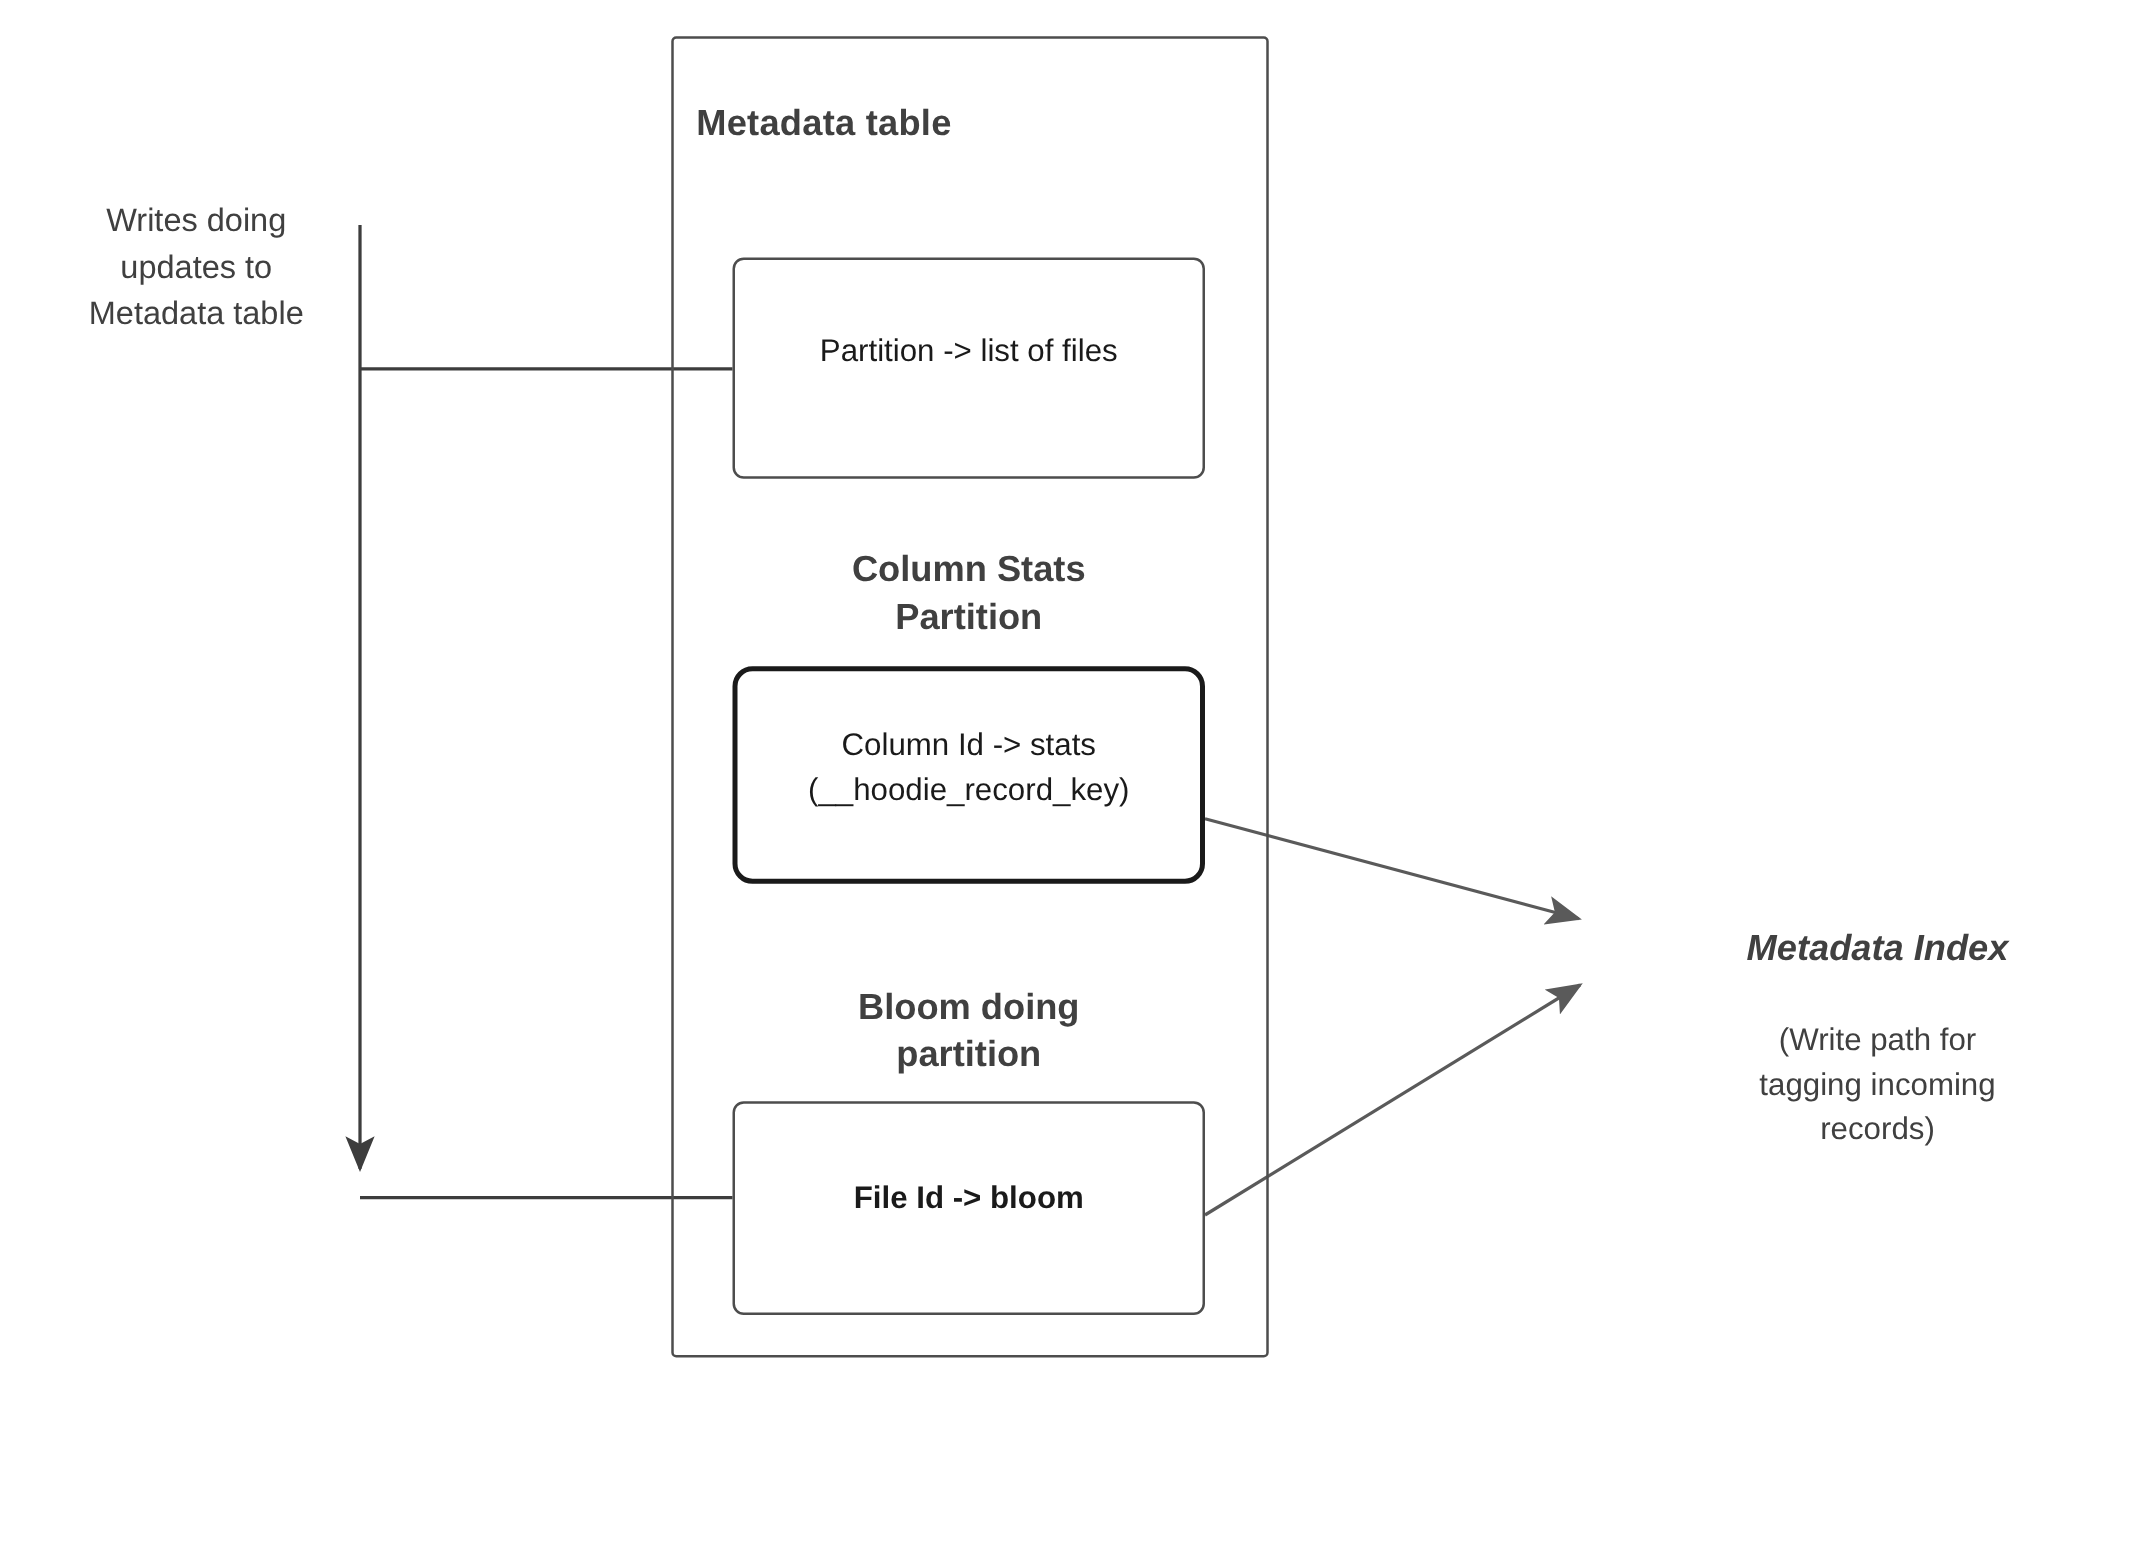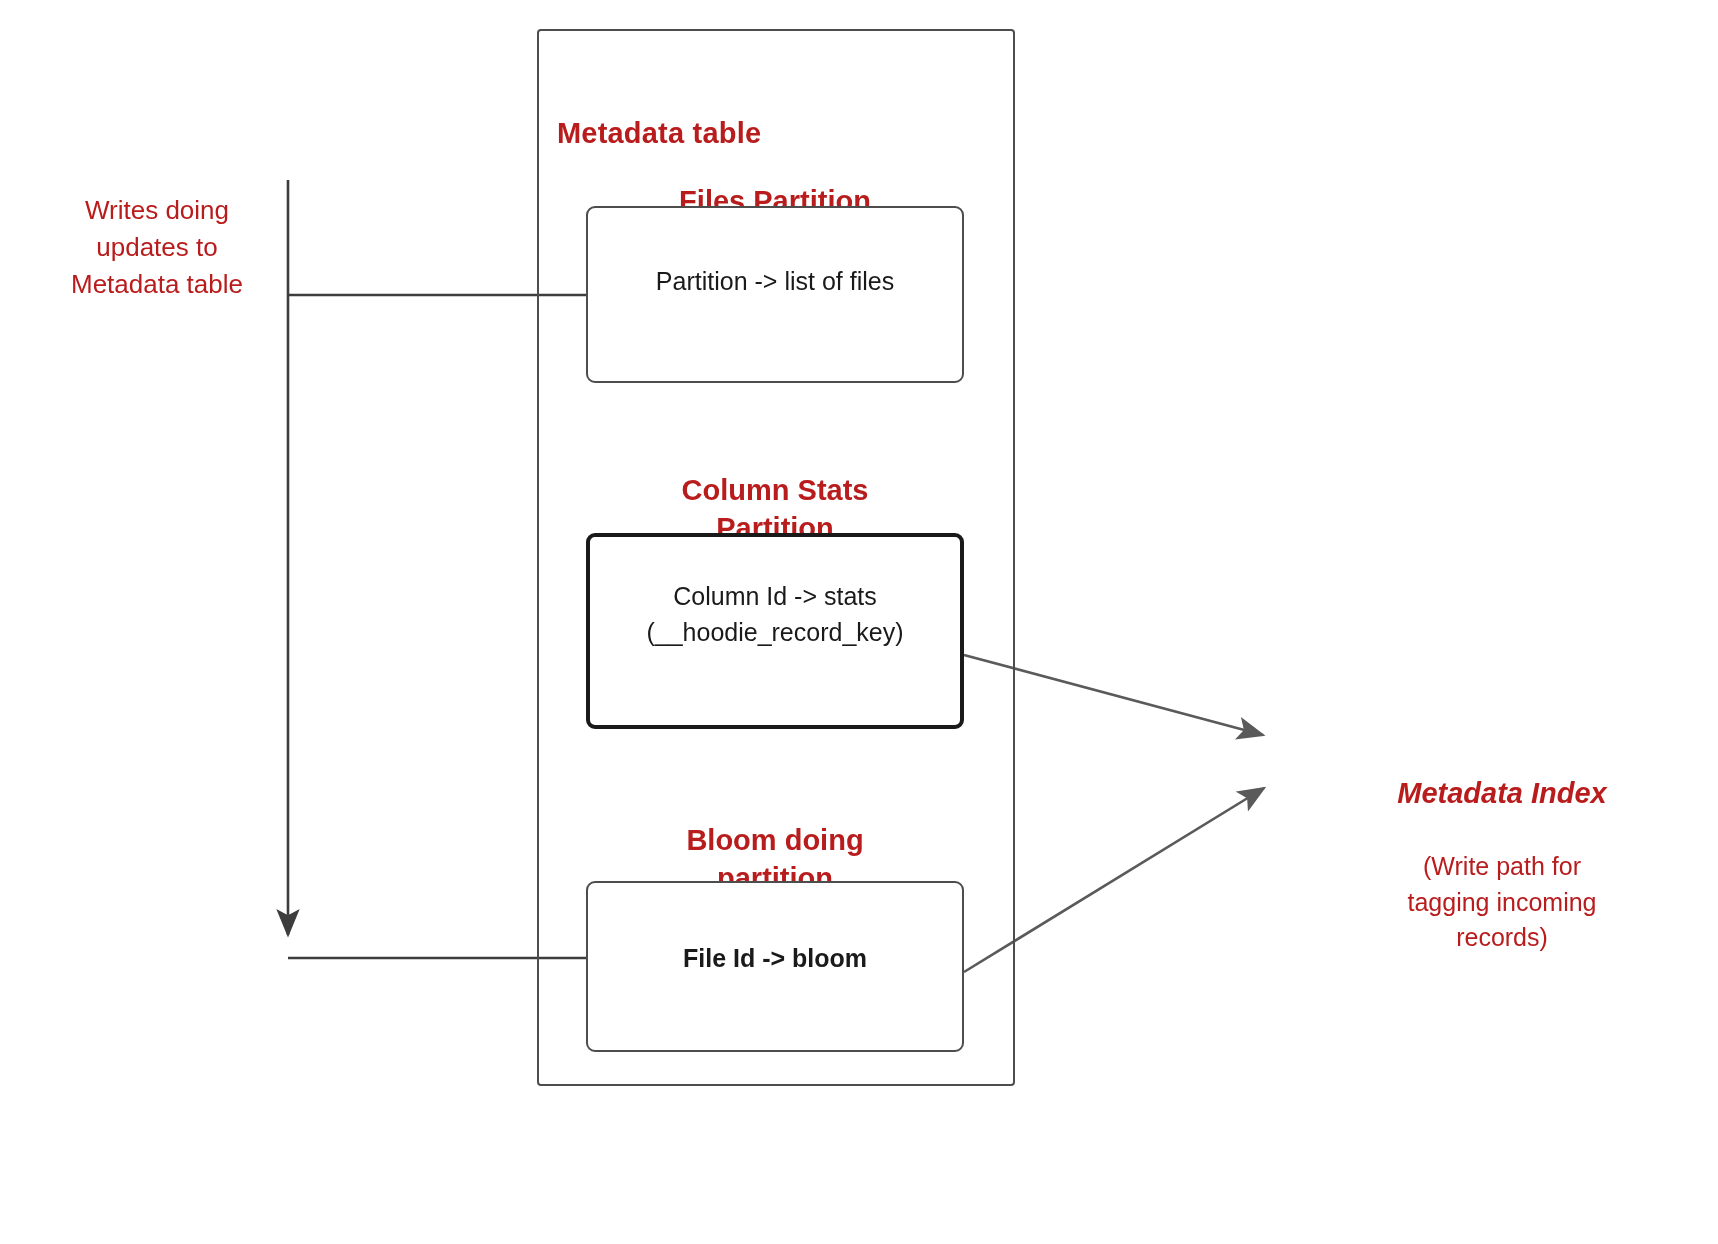--- a/index.html
+++ b/index.html
@@ -24,22 +24,21 @@
     top: 0;
     width: 1718px;
     height: 1244px;
     overflow: visible;
   }
   .txt {
     position: absolute;
     text-align: center;
     line-height: 1.32;
     white-space: pre-line;
-    color: #b91c1c;
-    margin-top: 34px;
+    color: #404040;
   }
   .bold {
     font-weight: bold;
   }
   
   #metadata-table-box {
     position: absolute;
     left: 537px;
     top: 29px;
     width: 478px;
@@ -73,21 +72,21 @@
     box-sizing: border-box;
     border: 2.5px solid #4d4d4d;
     border-radius: 9px;
     background: #ffffff;
     padding-left: 36px;
   }
   .inner-box.thick {
     border: 4px solid #1a1a1a;
   }
   #files-partition-box { left: 586px; top: 206px; width: 378px; height: 177px; }
-  #column-stats-box   { left: 586px; top: 533px; width: 378px; height: 196px; }
+  #column-stats-box   { left: 586px; top: 533px; width: 378px; height: 174px; border-radius: 16px; }
   #bloom-filter-box   { left: 586px; top: 881px; width: 378px; height: 171px; font-weight: bold; }
 
   .box-label {
     position: absolute;
     left: 0;
     right: 0;
     text-align: center;
     font-size: 25px;
     line-height: 1.42;
     white-space: pre-line;
@@ -149,21 +148,20 @@
   </svg>
 
   <div class="txt" id="writes-label">Writes doing
 updates to
 Metadata table</div>
 
   <div id="metadata-table-box"></div>
 
   <div class="txt bold" id="metadata-table-title">Metadata table</div>
 
-  <div class="txt bold section-heading" id="files-partition-heading">Files Partition</div>
 
   <div class="inner-box" id="files-partition-box">
     <div class="box-label">Partition -&gt; list of files</div>
   </div>
 
   <div class="txt bold section-heading" id="column-stats-partition-heading">Column Stats
 Partition</div>
 
   <div class="inner-box thick" id="column-stats-box">
     <div class="box-label">Column Id  -&gt; stats

